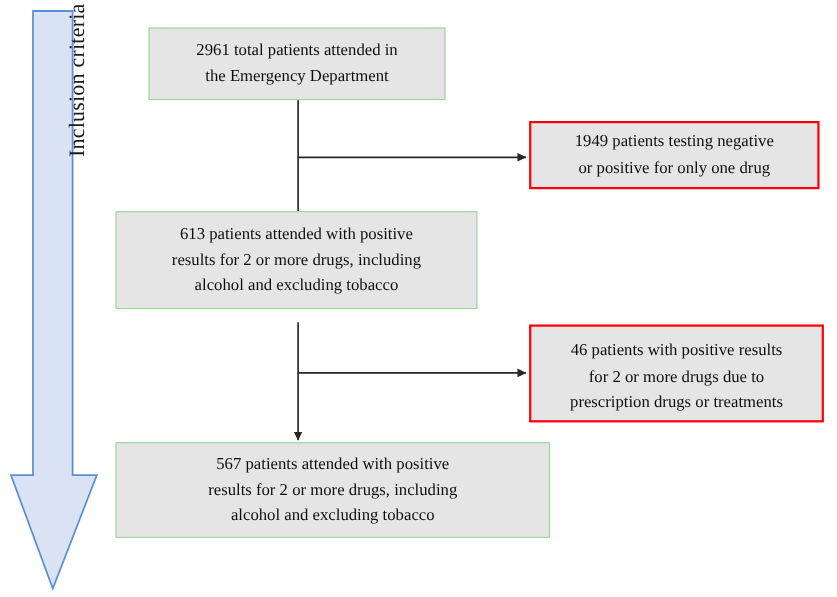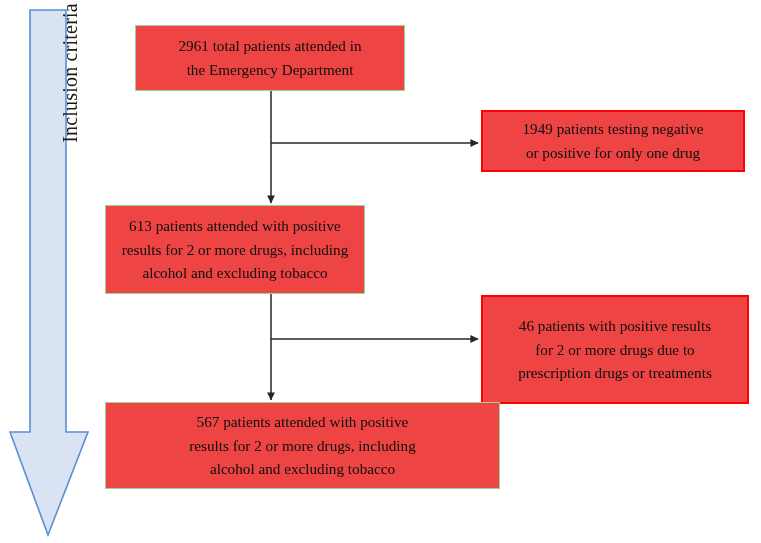--- a/index.html
+++ b/index.html
@@ -45,21 +45,21 @@
     text-align: center;
     line-height: 26px;
     white-space: nowrap;
     letter-spacing: 0.2px;
   }
 
   
   .node {
     position: absolute;
     box-sizing: border-box;
-    background: #ef4444;
+    background: #e5e5e5;
     display: flex;
     align-items: center;
     justify-content: center;
     text-align: center;
     color: #0d0d0d;
     font-size: 15.2px;
     line-height: 1.55;
     padding: 4px 10px;
   }
   .node-included {
@@ -114,27 +114,27 @@
   <div class="node node-included" style="left:135px; top:25px; width:270px; height:66px;">
     <span class="node-text">2961 total patients attended in
 the Emergency Department</span>
   </div>
 
   <div class="node node-excluded" style="left:481px; top:110px; width:264px; height:62px;">
     <span class="node-text">1949 patients testing negative
 or positive for only one drug</span>
   </div>
 
-  <div class="node node-included" style="left:105px; top:205px; width:260px; height:89px;">
+  <div class="node node-included" style="left:105px; top:192px; width:329px; height:89px;">
     <span class="node-text">613 patients attended with positive
 results for 2 or more drugs, including
 alcohol and excluding tobacco</span>
   </div>
 
-  <div class="node node-excluded" style="left:481px; top:295px; width:268px; height:109px;">
+  <div class="node node-excluded" style="left:481px; top:295px; width:268px; height:89px;align-items:flex-end;">
     <span class="node-text">46 patients with positive results
 for 2 or more drugs due to
 prescription drugs or treatments</span>
   </div>
 
   <div class="node node-included" style="left:105px; top:402px; width:395px; height:87px;">
     <span class="node-text">567 patients attended with positive
 results for 2 or more drugs, including
 alcohol and excluding tobacco</span>
   </div>

